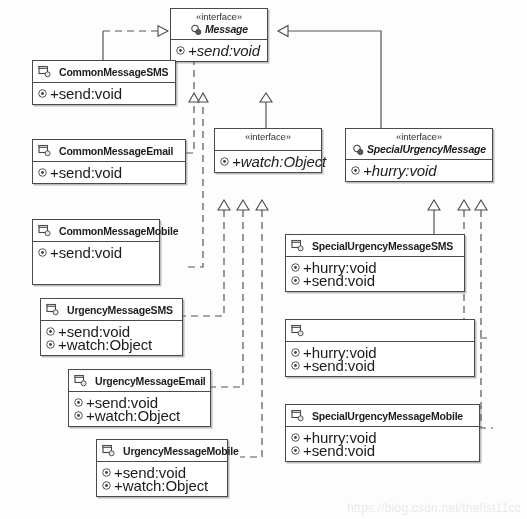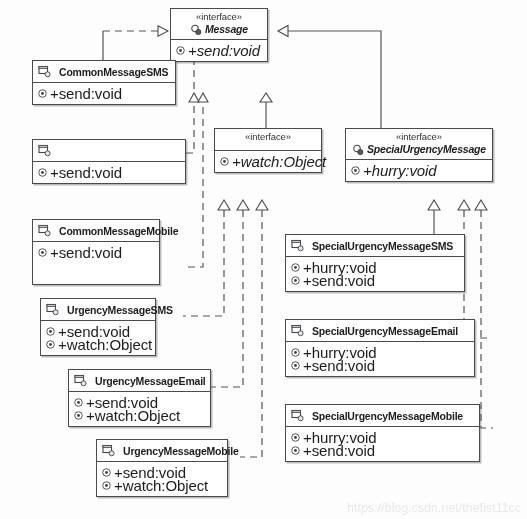--- a/index.html
+++ b/index.html
@@ -235,20 +235,21 @@
     </div>
   </div>
 
   <div class="uml-box" style="left:32px; top:139px; width:154px;">
     <div class="uml-head">
       <svg class="ico" width="13" height="13" viewBox="0 0 13 13">
         <rect x="1" y="1.5" width="8.5" height="7" fill="#fff" stroke="#444" stroke-width="1.1"></rect>
         <rect x="1" y="1.5" width="8.5" height="2" fill="#b9c7d6" stroke="#444" stroke-width="0.8"></rect>
         <circle cx="9.6" cy="9.3" r="2.5" fill="#dfe6ee" stroke="#444" stroke-width="0.9"></circle>
       </svg>
+      <span class="cls-name">CommonMessageEmail</span>
     </div>
     <div class="uml-body">
       <div class="member">
         <svg class="ico" width="9" height="9" viewBox="0 0 10 10">
           <circle cx="5" cy="5" r="4.2" fill="#fff" stroke="#444" stroke-width="1"></circle>
           <circle cx="5" cy="5" r="1.6" fill="#444"></circle>
         </svg>
         <span class="mtext">+send:void</span>
       </div>
     </div>
@@ -267,21 +268,21 @@
       <div class="member">
         <svg class="ico" width="9" height="9" viewBox="0 0 10 10">
           <circle cx="5" cy="5" r="4.2" fill="#fff" stroke="#444" stroke-width="1"></circle>
           <circle cx="5" cy="5" r="1.6" fill="#444"></circle>
         </svg>
         <span class="mtext">+send:void</span>
       </div>
     </div>
   </div>
 
-  <div class="uml-box" style="left:40px; top:298px; width:116px;">
+  <div class="uml-box" style="left:40px; top:298px; width:143px;">
     <div class="uml-head">
       <svg class="ico" width="13" height="13" viewBox="0 0 13 13">
         <rect x="1" y="1.5" width="8.5" height="7" fill="#fff" stroke="#444" stroke-width="1.1"></rect>
         <rect x="1" y="1.5" width="8.5" height="2" fill="#b9c7d6" stroke="#444" stroke-width="0.8"></rect>
         <circle cx="9.6" cy="9.3" r="2.5" fill="#dfe6ee" stroke="#444" stroke-width="0.9"></circle>
       </svg>
       <span class="cls-name">UrgencyMessageSMS</span>
     </div>
     <div class="uml-body">
       <div class="member">
@@ -382,21 +383,20 @@
     </div>
   </div>
 
   <div class="uml-box" style="left:285px; top:319px; width:190px;">
     <div class="uml-head">
       <svg class="ico" width="13" height="13" viewBox="0 0 13 13">
         <rect x="1" y="1.5" width="8.5" height="7" fill="#fff" stroke="#444" stroke-width="1.1"></rect>
         <rect x="1" y="1.5" width="8.5" height="2" fill="#b9c7d6" stroke="#444" stroke-width="0.8"></rect>
         <circle cx="9.6" cy="9.3" r="2.5" fill="#dfe6ee" stroke="#444" stroke-width="0.9"></circle>
       </svg>
-      <span class="cls-name">SpecialUrgencyMessageEmail</span>
     </div>
     <div class="uml-body">
       <div class="member">
         <svg class="ico" width="9" height="9" viewBox="0 0 10 10">
           <circle cx="5" cy="5" r="4.2" fill="#fff" stroke="#444" stroke-width="1"></circle>
           <circle cx="5" cy="5" r="1.6" fill="#444"></circle>
         </svg>
         <span class="mtext">+hurry:void</span>
       </div>
       <div class="member">

